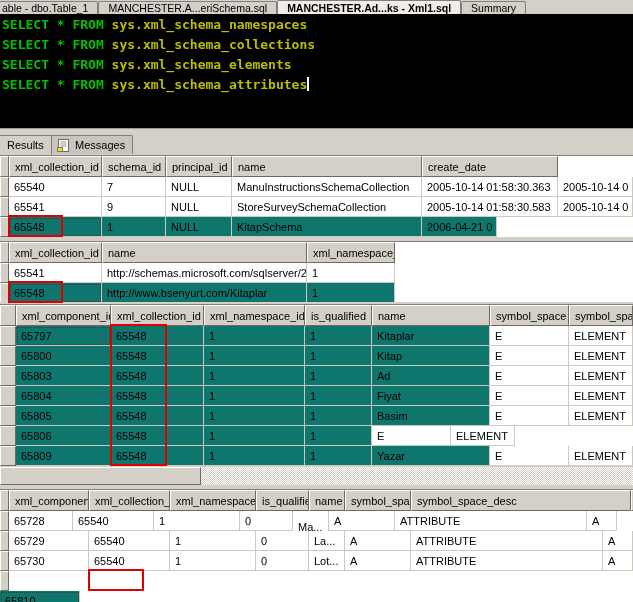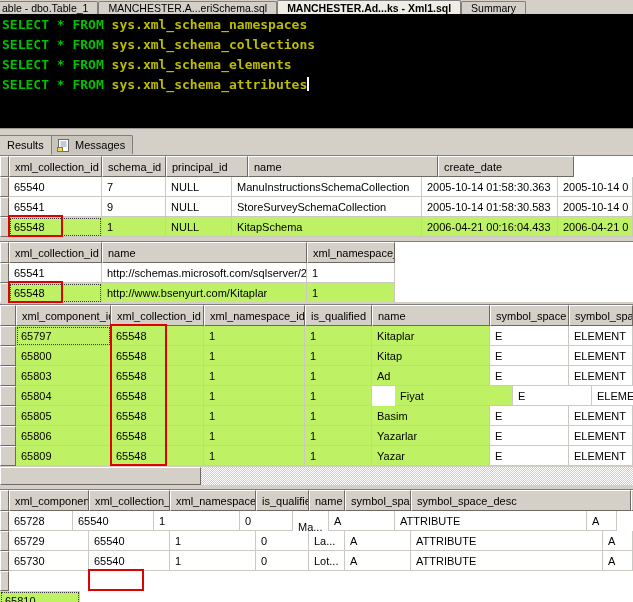--- a/index.html
+++ b/index.html
@@ -41,21 +41,21 @@
   .grid{position:absolute;left:0;width:633px;background:#FFF;border-top:1px solid #7F7F7F;
         box-sizing:border-box;overflow:hidden;}
   .grow{display:flex;}
   .hcell,.rowsel{background:#D4D0C8;border:1px solid;border-color:#FFFFFF #6E6A63 #6E6A63 #FFFFFF;
         box-sizing:border-box;font-size:11px;color:#000;display:flex;align-items:center;
         padding:0 2px 0 5px;overflow:hidden;white-space:nowrap;flex:0 0 auto;}
   .rowsel{padding:0;}
   .dcell{box-sizing:border-box;border-right:1px solid #CCC8C2;border-bottom:1px solid #CCC8C2;
         font-size:11px;color:#000;background:#FFF;display:flex;align-items:center;
         padding:0 2px 0 5px;overflow:hidden;white-space:nowrap;flex:0 0 auto;}
-  .dcell.sel{background:#bef264;}
+  .dcell.sel{background:#0f766e;}
   .dcell.focus{outline:1px dotted #3A3A3A;outline-offset:-2px;}
 
   
   #hscroll{position:absolute;top:467px;left:0;width:633px;height:18px;}
   #hscroll .track{position:absolute;inset:0;
         background:repeating-conic-gradient(#FFFFFF 0% 25%, #D2CEC6 0% 50%) 0 0 / 2px 2px;}
   #hscroll .thumb{position:absolute;left:0;top:0;width:201px;height:18px;background:#D4D0C8;
         border:1px solid;border-color:#FFFFFF #6E6A63 #6E6A63 #FFFFFF;box-sizing:border-box;}
 
   
@@ -101,21 +101,21 @@
   <div id="hscroll">
     <div class="track"></div>
     <div class="thumb"></div>
   </div>
 
 <div class="grid" style="top: 155px; height: 82px;">
       <div class="grow" style="height: 21px;">
         <div class="rowsel" style="width: 9px; height: 21px;"></div>
         <div class="hcell" style="width: 93px; height: 21px;">xml_collection_id</div>
         <div class="hcell" style="width: 64px; height: 21px;">schema_id</div>
-        <div class="hcell" style="width: 82px; height: 21px;">principal_id</div>
+        <div class="hcell" style="width: 66px; height: 21px;">principal_id</div>
         <div class="hcell" style="width: 190px; height: 21px;">name</div>
         <div class="hcell" style="width: 136px; height: 21px;">create_date</div>
       </div>
       <div class="grow" style="height: 20px;">
         <div class="rowsel" style="width: 9px; height: 20px;"></div>
         <div class="dcell" style="width: 93px; height: 20px;">65540</div>
         <div class="dcell" style="width: 64px; height: 20px;">7</div>
         <div class="dcell" style="width: 66px; height: 20px;">NULL</div>
         <div class="dcell" style="width: 190px; height: 20px;">ManuInstructionsSchemaCollection</div>
         <div class="dcell" style="width: 136px; height: 20px;">2005-10-14 01:58:30.363</div>
@@ -129,21 +129,20 @@
         <div class="dcell" style="width: 190px; height: 20px;">StoreSurveySchemaCollection</div>
         <div class="dcell" style="width: 136px; height: 20px;">2005-10-14 01:58:30.583</div>
         <div class="dcell" style="width: 75px; height: 20px;">2005-10-14 0</div>
       </div>
       <div class="grow" style="height: 20px;">
         <div class="rowsel" style="width: 9px; height: 20px;"></div>
         <div class="dcell sel focus" style="width: 93px; height: 20px;">65548</div>
         <div class="dcell sel" style="width: 64px; height: 20px;">1</div>
         <div class="dcell sel" style="width: 66px; height: 20px;">NULL</div>
         <div class="dcell sel" style="width: 190px; height: 20px;">KitapSchema</div>
-        <div class="dcell sel" style="width: 136px; height: 20px;">2006-04-21 00:16:04.433</div>
         <div class="dcell sel" style="width: 75px; height: 20px;">2006-04-21 0</div>
       </div>
     </div>
     <div class="grid" style="top: 241px; height: 61px;">
       <div class="grow" style="height: 21px;">
         <div class="rowsel" style="width: 9px; height: 21px;"></div>
         <div class="hcell" style="width: 93px; height: 21px;">xml_collection_id</div>
         <div class="hcell" style="width: 205px; height: 21px;">name</div>
         <div class="hcell" style="width: 88px; height: 21px;">xml_namespace_id</div>
       </div>
@@ -200,41 +199,40 @@
         <div class="dcell sel" style="width: 118px; height: 20px;">Ad</div>
         <div class="dcell" style="width: 79px; height: 20px;">E</div>
         <div class="dcell" style="width: 64px; height: 20px;">ELEMENT</div>
       </div>
       <div class="grow" style="height: 20px;">
         <div class="rowsel" style="width: 16px; height: 20px;"></div>
         <div class="dcell sel" style="width: 95px; height: 20px;">65804</div>
         <div class="dcell sel" style="width: 93px; height: 20px;">65548</div>
         <div class="dcell sel" style="width: 101px; height: 20px;">1</div>
         <div class="dcell sel" style="width: 67px; height: 20px;">1</div>
-        <div class="dcell sel" style="width: 118px; height: 20px; margin-left: 23px;">Fiyat</div>
+        <div class="dcell sel" style="width: 118px; height: 20px;">Fiyat</div>
         <div class="dcell" style="width: 79px; height: 20px;">E</div>
         <div class="dcell" style="width: 64px; height: 20px;">ELEMENT</div>
       </div>
       <div class="grow" style="height: 20px;">
         <div class="rowsel" style="width: 16px; height: 20px;"></div>
         <div class="dcell sel" style="width: 95px; height: 20px;">65805</div>
         <div class="dcell sel" style="width: 93px; height: 20px;">65548</div>
         <div class="dcell sel" style="width: 101px; height: 20px;">1</div>
         <div class="dcell sel" style="width: 67px; height: 20px;">1</div>
         <div class="dcell sel" style="width: 118px; height: 20px;">Basim</div>
         <div class="dcell" style="width: 79px; height: 20px;">E</div>
         <div class="dcell" style="width: 64px; height: 20px;">ELEMENT</div>
       </div>
       <div class="grow" style="height: 20px;">
         <div class="rowsel" style="width: 16px; height: 20px;"></div>
         <div class="dcell sel" style="width: 95px; height: 20px;">65806</div>
         <div class="dcell sel" style="width: 93px; height: 20px;">65548</div>
         <div class="dcell sel" style="width: 101px; height: 20px;">1</div>
         <div class="dcell sel" style="width: 67px; height: 20px;">1</div>
-        <div class="dcell sel" style="width: 118px; height: 20px;">Yazarlar</div>
         <div class="dcell" style="width: 79px; height: 20px;">E</div>
         <div class="dcell" style="width: 64px; height: 20px;">ELEMENT</div>
       </div>
       <div class="grow" style="height: 20px;">
         <div class="rowsel" style="width: 16px; height: 20px;"></div>
         <div class="dcell sel" style="width: 95px; height: 20px;">65809</div>
         <div class="dcell sel" style="width: 93px; height: 20px;">65548</div>
         <div class="dcell sel" style="width: 101px; height: 20px;">1</div>
         <div class="dcell sel" style="width: 67px; height: 20px;">1</div>
         <div class="dcell sel" style="width: 118px; height: 20px;">Yazar</div>

